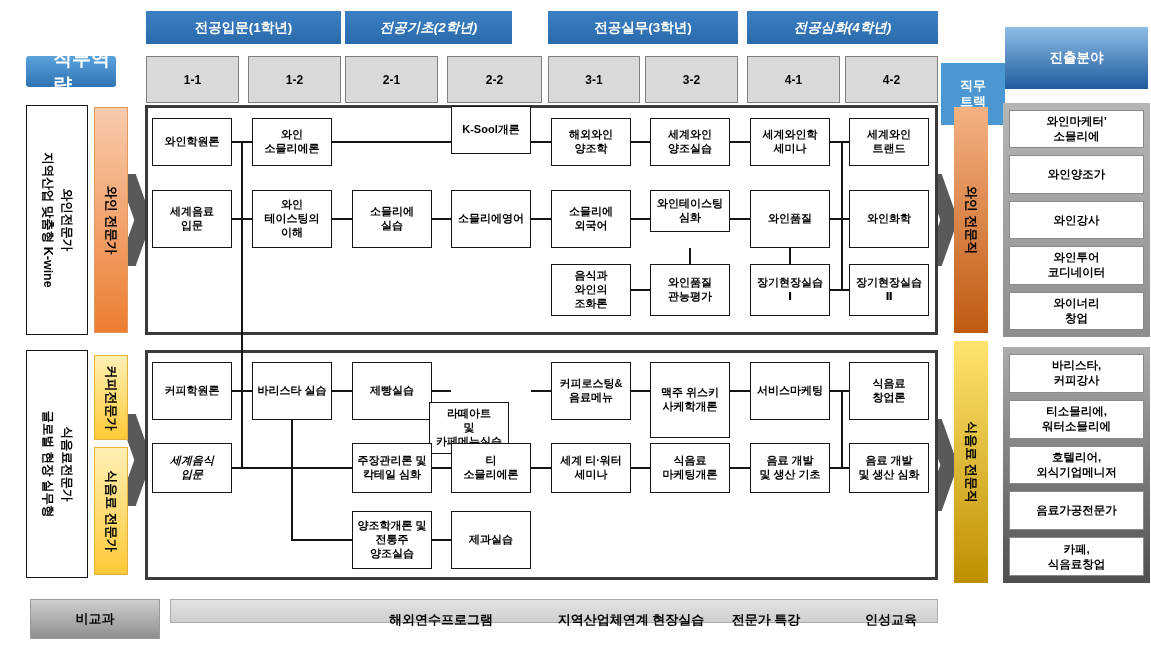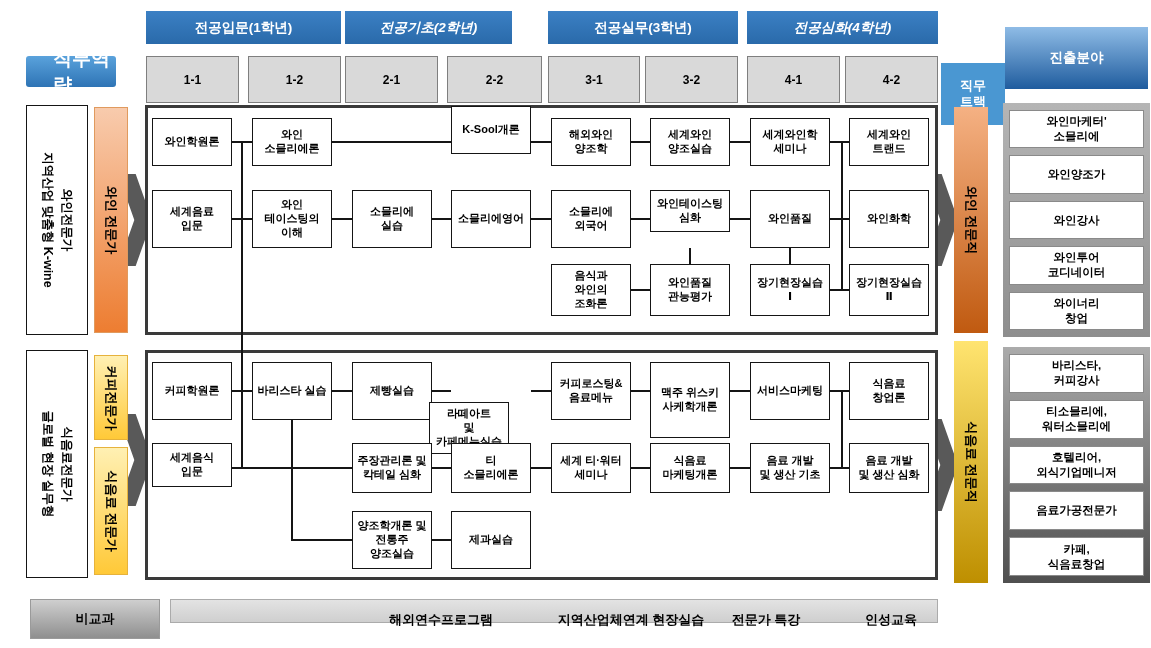--- a/index.html
+++ b/index.html
@@ -192,21 +192,21 @@
   <div class="cbox" style="left:429px;top:362px;height:52px;margin-top:40px;">라떼아트
 및
 카페메뉴실습</div>
   <div class="cbox" style="left:551px;top:362px;height:58px;">커피로스팅&amp;
 음료메뉴</div>
   <div class="cbox" style="left:650px;top:362px;height:76px;">맥주 위스키
 사케학개론</div>
   <div class="cbox" style="left:750px;top:362px;height:58px;">서비스마케팅</div>
   <div class="cbox" style="left:849px;top:362px;height:58px;">식음료
 창업론</div>
-  <div class="cbox" style="left:152px;top:443px;height:44px;">세계음식
+  <div class="cbox" style="left:152px;top:443px;height:50px;font-style:italic;">세계음식
 입문</div>
   <div class="cbox" style="left:352px;top:443px;height:50px;">주장관리론 및
 칵테일 심화</div>
   <div class="cbox" style="left:451px;top:443px;height:50px;">티
 소믈리에론</div>
   <div class="cbox" style="left:551px;top:443px;height:50px;">세계 티·워터
 세미나</div>
   <div class="cbox" style="left:650px;top:443px;height:50px;">식음료
 마케팅개론</div>
   <div class="cbox" style="left:750px;top:443px;height:50px;">음료 개발

